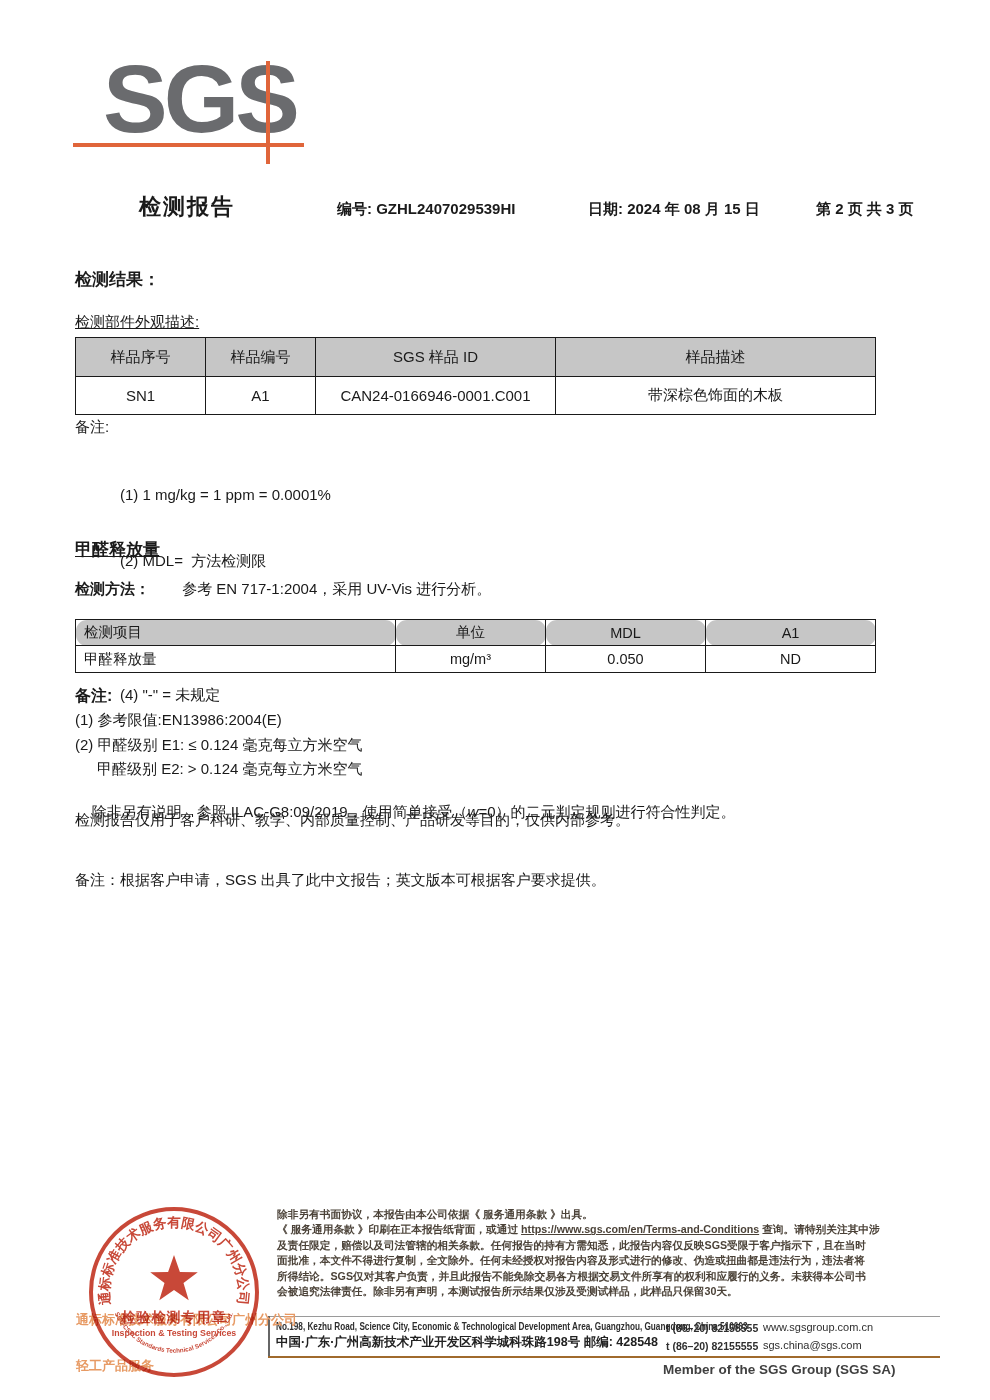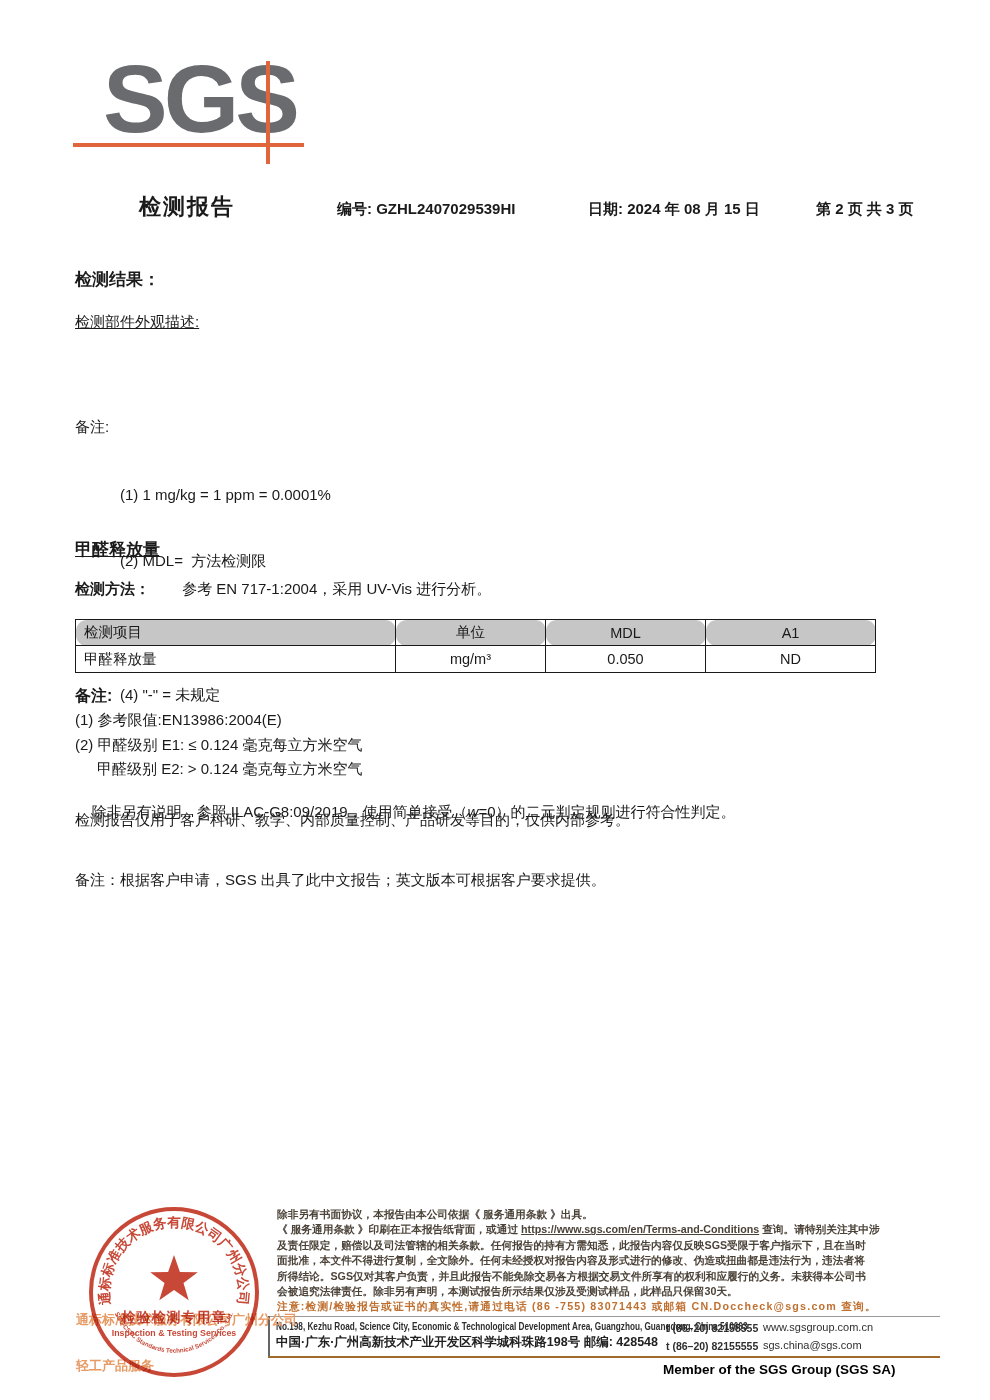--- a/index.html
+++ b/index.html
@@ -81,21 +81,21 @@
   .addr-tick{left:268px;top:1316px;width:2px;height:40px;background:#666;}
   .addr-en{left:276px;top:1321px;font-size:10px;font-weight:bold;white-space:nowrap;
            transform:scaleX(0.82);transform-origin:left top;color:#2e2e2e;}
   .addr-zh{left:276px;top:1334px;font-size:12.5px;font-weight:bold;white-space:nowrap;color:#222;}
   .tel{font-size:10.5px;font-weight:bold;color:#2e2e2e;white-space:nowrap;}
   .tel1{left:666px;top:1322px;}
   .tel2{left:666px;top:1340px;}
   .weburl{left:763px;top:1321px;font-size:11px;color:#2e2e2e;white-space:nowrap;}
   .email{left:763px;top:1339px;font-size:11px;color:#2e2e2e;white-space:nowrap;}
   .brown-line{left:268px;top:1356px;width:672px;height:2px;background:#a06a2c;}
-  .member{left:663px;top:1362px;font-size:13.5px;font-weight:bold;color:#000000;white-space:nowrap;}
+  .member{left:663px;top:1362px;font-size:13.5px;font-weight:bold;color:#404040;white-space:nowrap;}
 </style>
 </head>
 <body>
 
 <div class="page">
 
   <div class="abs logo-text">SGS</div>
   <div class="abs logo-hline"></div>
   <div class="abs logo-vline"></div>
 
@@ -106,20 +106,42 @@
   </div>
   <div class="abs hdr-bold date-line">
     <span>日期:</span>
     <span>2024 年 08 月 15 日</span>
   </div>
   <div class="abs hdr-bold page-info">第 2 页 共 3 页</div>
 
   <div class="abs sec-heading results-heading">检测结果：</div>
   <div class="abs appearance-heading">检测部件外观描述:</div>
 
+  <table class="abs tbl tbl1">
+    <colgroup>
+        <col style="width:130px">
+        <col style="width:110px">
+        <col style="width:240px">
+        <col style="width:320px">
+      </colgroup>
+    <tbody>
+        <tr>
+      <th>样品序号</th>
+      <th>样品编号</th>
+      <th>SGS 样品 ID</th>
+      <th>样品描述</th>
+    </tr>
+    <tr>
+      <td>SN1</td>
+      <td>A1</td>
+      <td>CAN24-0166946-0001.C001</td>
+      <td>带深棕色饰面的木板</td>
+    </tr>
+  </tbody>
+    </table>
 
   <div class="abs notes-heading">备注:</div>
   <div class="abs notes-list">
     <div>(1) 1 mg/kg = 1 ppm = 0.0001%</div>
     <div>(2) MDL=  方法检测限</div>
     <div>(3) ND = 未检出( &lt; MDL)</div>
     <div>(4) "-" = 未规定</div>
   </div>
 
   <div class="abs sec-heading f-heading">甲醛释放量</div>
@@ -182,21 +204,20 @@
     </text>
   </svg>
 
   <div class="abs disclaimer">
     <div>除非另有书面协议，本报告由本公司依据《 服务通用条款 》出具。</div>
     <div><span>《 服务通用条款 》印刷在正本报告纸背面，或通过 </span><span class="url">https://www.sgs.com/en/Terms-and-Conditions</span><span> 查询。请特别关注其中涉</span></div>
     <div>及责任限定，赔偿以及司法管辖的相关条款。任何报告的持有方需知悉，此报告内容仅反映SGS受限于客户指示下，且在当时</div>
     <div>面批准，本文件不得进行复制，全文除外。任何未经授权对报告内容及形式进行的修改、伪造或扭曲都是违法行为，违法者将</div>
     <div>所得结论。SGS仅对其客户负责，并且此报告不能免除交易各方根据交易文件所享有的权利和应履行的义务。未获得本公司书</div>
     <div>会被追究法律责任。除非另有声明，本测试报告所示结果仅涉及受测试样品，此样品只保留30天。</div>
-    <div class="notice-line">注意:检测/检验报告或证书的真实性,请通过电话 (86 -755) 83071443 或邮箱 CN.Doccheck@sgs.com 查询。</div>
   </div>
 
   <div class="abs addr-sep"></div>
   <div class="abs addr-tick"></div>
   <div class="abs addr-en">No.198, Kezhu Road, Science City, Economic &amp; Technological Development Area, Guangzhou, Guangdong, China  510663</div>
   <div class="abs addr-zh">中国·广东·广州高新技术产业开发区科学城科珠路198号 邮编: 428548</div>
   <div class="abs tel tel1">t (86–20) 82155555</div>
   <div class="abs weburl">www.sgsgroup.com.cn</div>
   <div class="abs tel tel2">t (86–20) 82155555</div>
   <div class="abs email">sgs.china@sgs.com</div>

